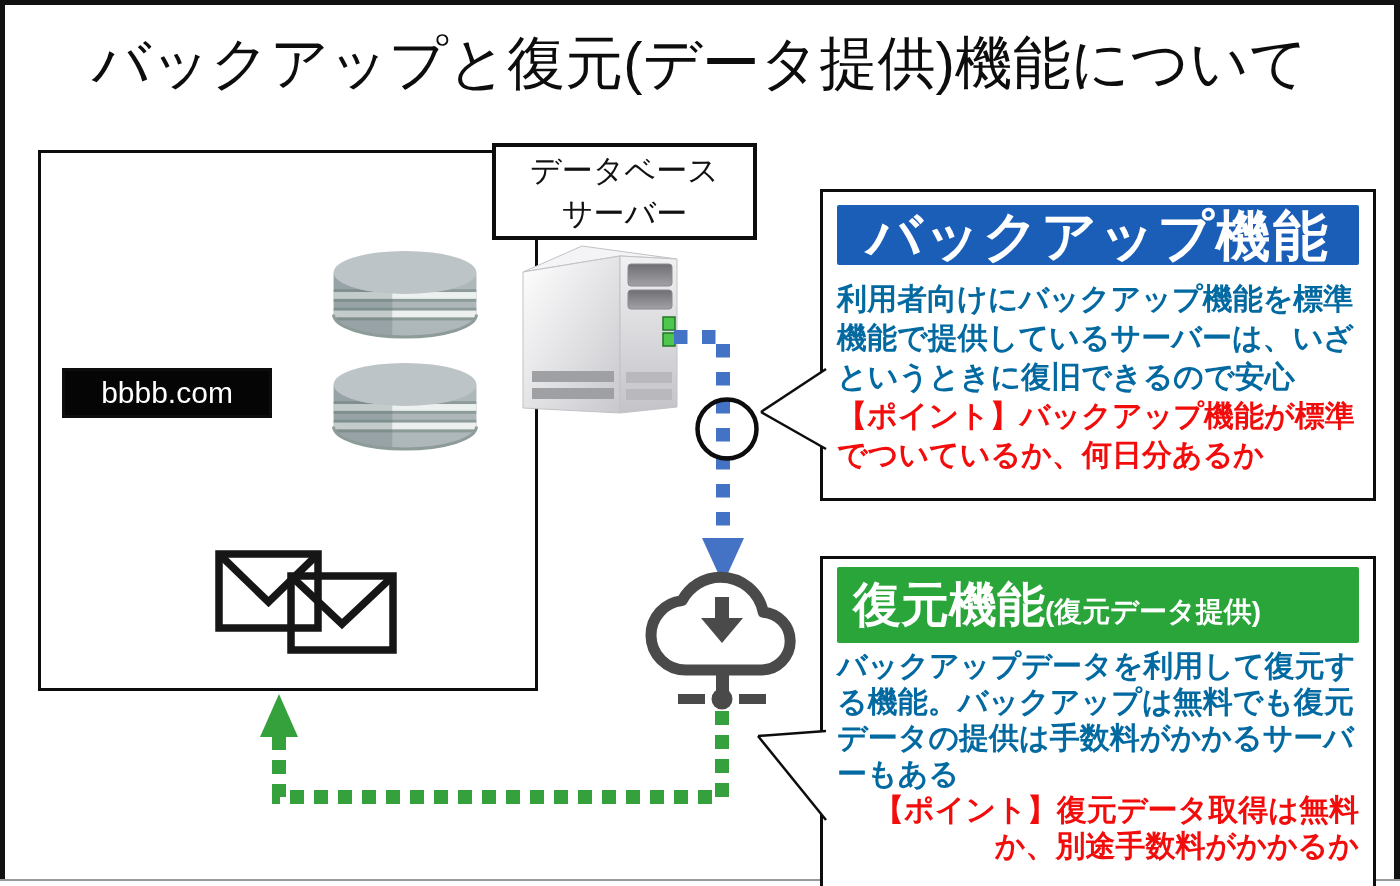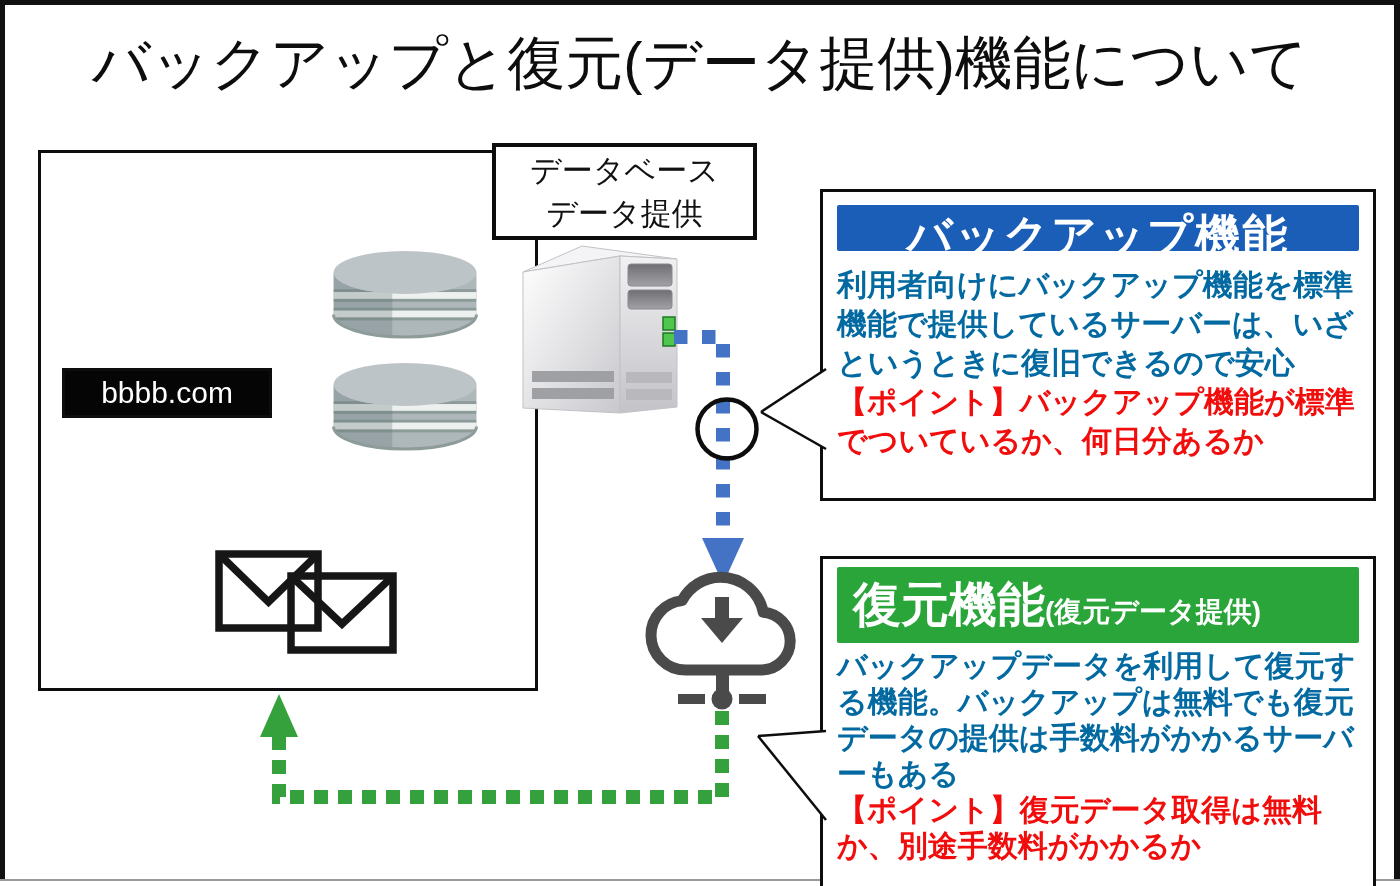--- a/index.html
+++ b/index.html
@@ -56,30 +56,30 @@
   .server-icon{position:absolute;left:520px;top:243px;width:162px;height:172px;z-index:2;}
 
   
   .overlay{position:absolute;left:0;top:0;width:1400px;height:886px;z-index:6;pointer-events:none;}
 
   
   .panel{position:absolute;left:820px;width:556px;border:3px solid #0d0d0d;background:#fff;z-index:3;}
   .panel-backup{top:189px;height:312px;padding:13px 14px 0 14px;}
   .panel-restore{top:556px;height:358px;padding:8px 14px 0 14px;}
   .panel-header{border-radius:2px;color:#fff;font-weight:700;}
-  .backup-header{height:46px;line-height:62px;background:var(--backup-accent);
-                 text-align:center;font-size:45px;letter-spacing:2px;}
+  .backup-header{height:60px;line-height:62px;background:var(--backup-accent);
+                 text-align:center;font-size:55px;letter-spacing:2px;}
   .restore-header{height:76px;line-height:76px;background:var(--restore-accent);padding-left:16px;}
   .restore-header .big{font-size:48px;}
   .restore-header .small{font-size:28px;font-weight:700;}
   .panel-body{margin-top:14px;font-size:30px;line-height:39px;font-weight:600;color:#0369a1;
               letter-spacing:0;}
   .panel-restore .panel-body{margin-top:5px;line-height:36px;}
   .panel-point{font-size:30px;line-height:39px;font-weight:600;color:var(--point-red);}
-  .panel-restore .panel-point{line-height:36px;}
+  .panel-restore .panel-point{line-height:36px;text-align:right;}
 </style>
 </head>
 <body>
 
 <div class="canvas">
 
   <div class="frame-top"></div>
   <div class="frame-left"></div>
   <div class="frame-right"></div>
   <div class="frame-bottom"></div>
@@ -141,21 +141,21 @@
     <g stroke="#161616" stroke-width="7.5" fill="none" stroke-linejoin="miter">
       <rect x="9" y="9" width="99" height="74"></rect>
       <polyline points="9,9 58.5,57 108,9"></polyline>
       <rect x="81" y="31" width="102" height="74"></rect>
       <polyline points="81,31 132,79 183,31"></polyline>
     </g>
   </svg>
 
   <div class="server-box">
     <span>データベース</span>
-    <span>データ提供</span>
+    <span>サーバー</span>
   </div>
 
   <svg class="server-icon" viewBox="0 0 162 172">
     <defs>
       <linearGradient id="faceL" x1="0" y1="0" x2="1" y2="1">
         <stop offset="0" stop-color="#ffffff"></stop>
           <stop offset="1" stop-color="#c8c8cd"></stop>
       </linearGradient>
       <linearGradient id="faceR" x1="0" y1="0" x2="0" y2="1">
         <stop offset="0" stop-color="#f1f1f3"></stop>

